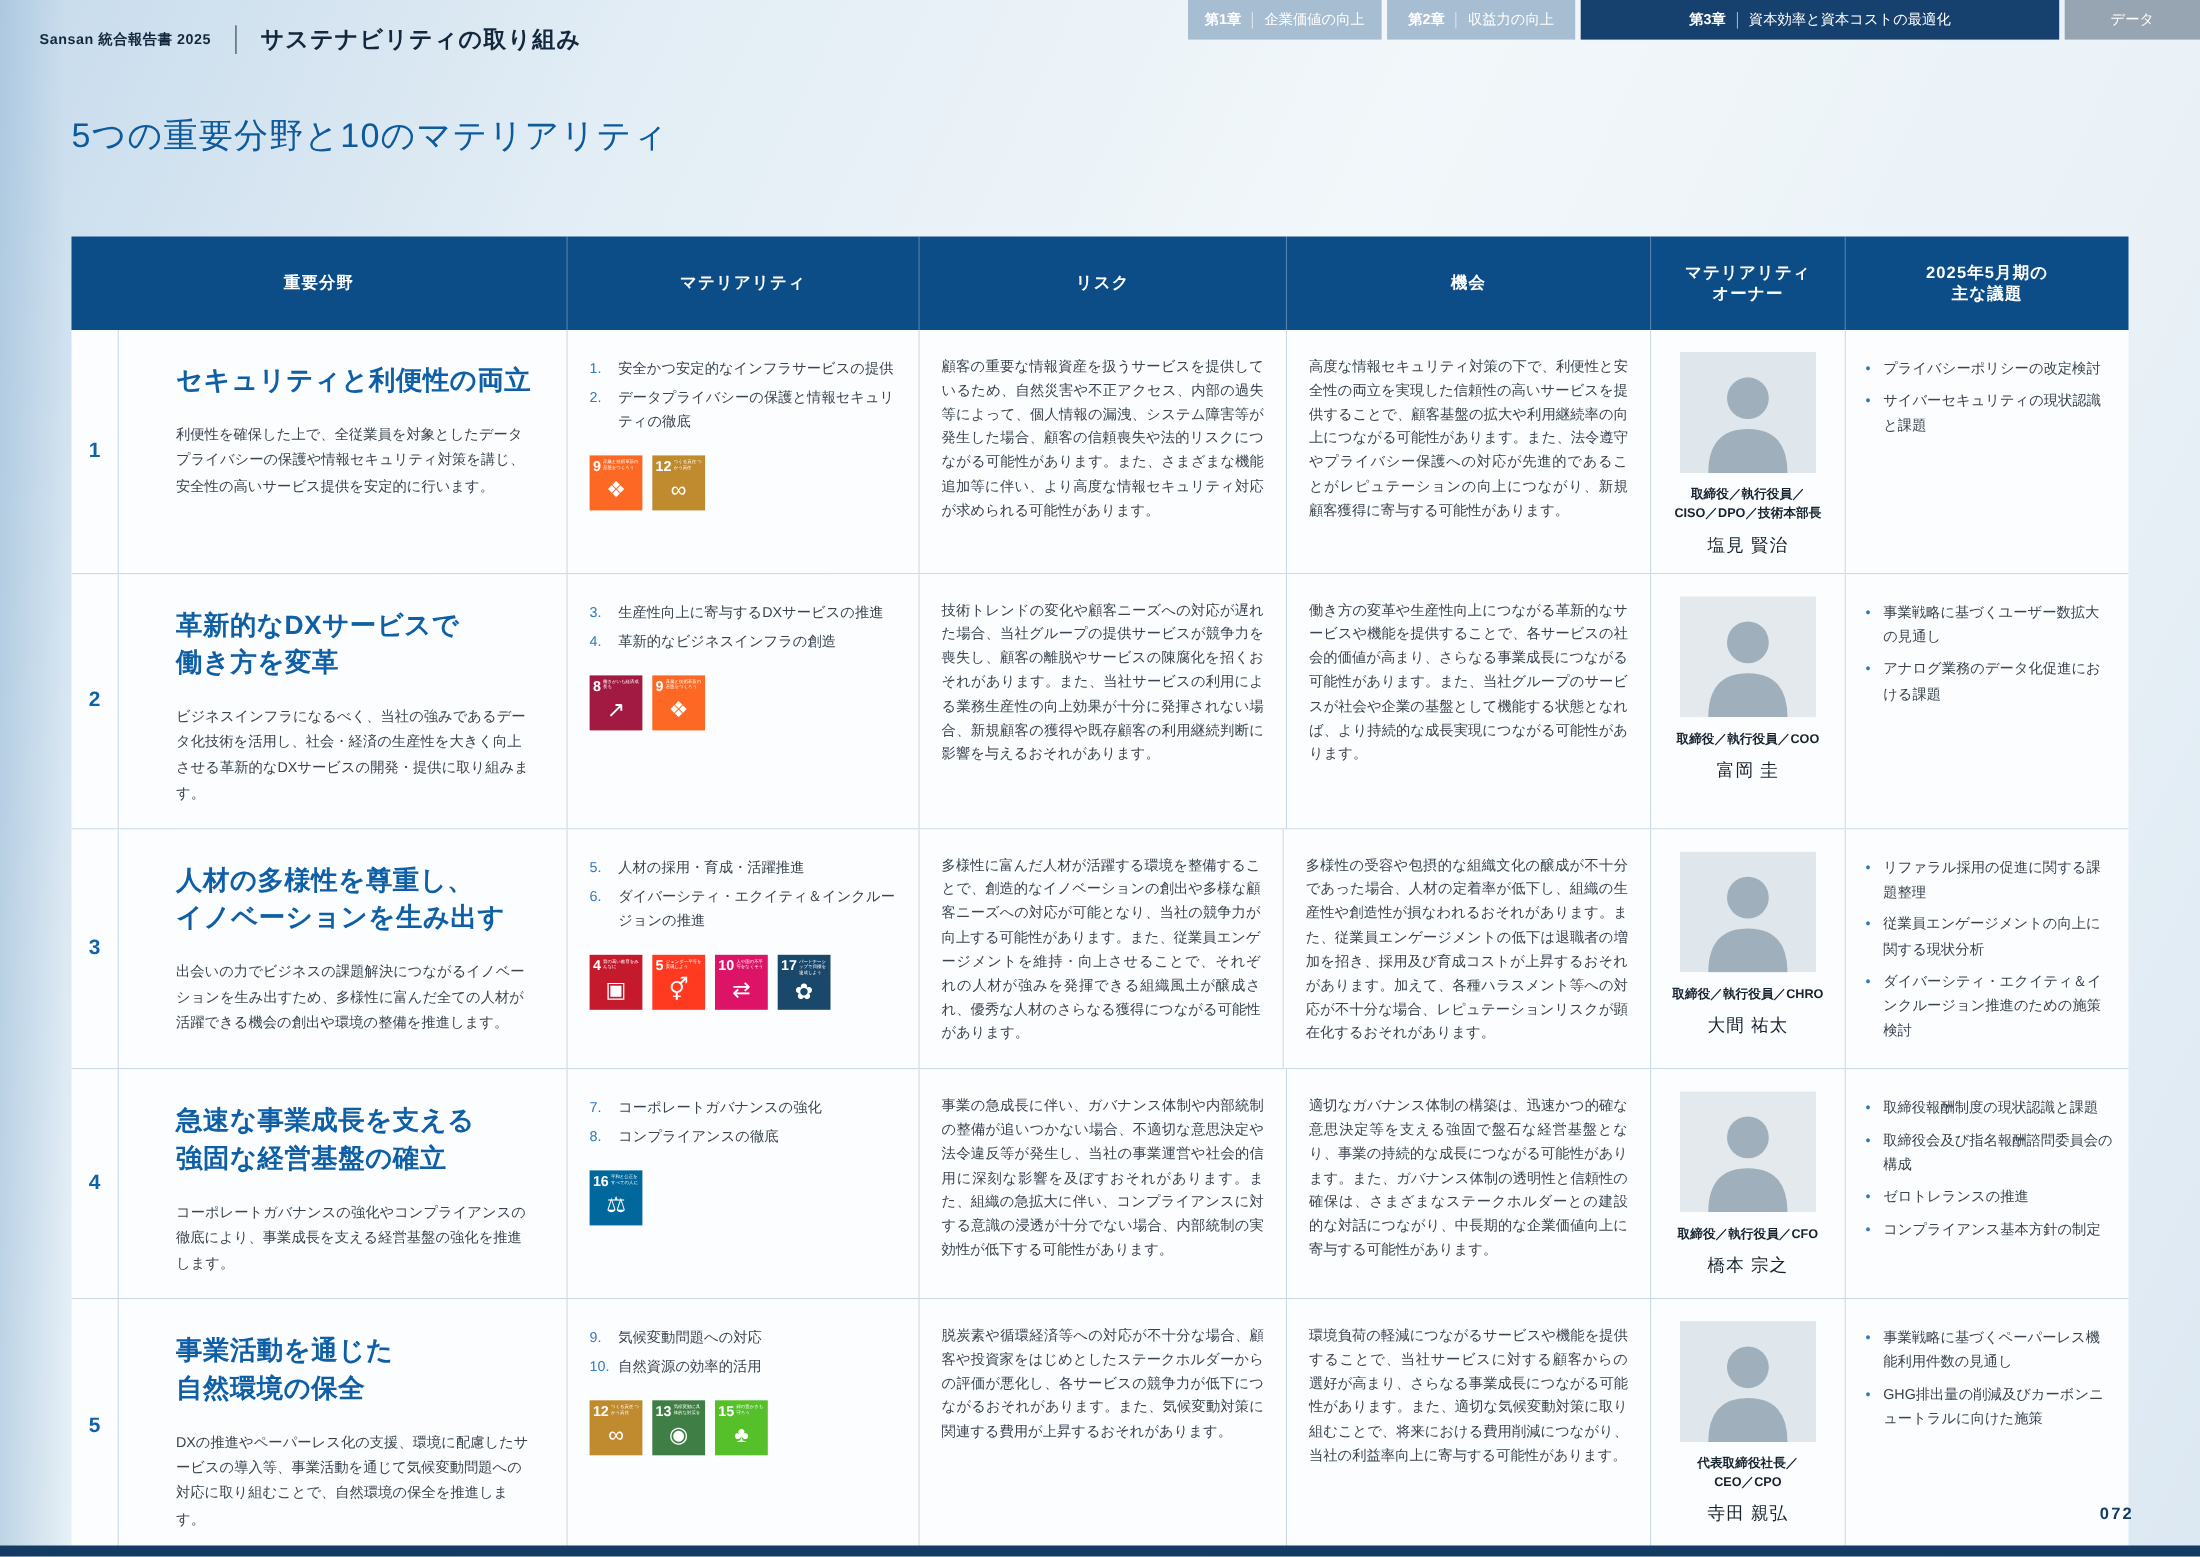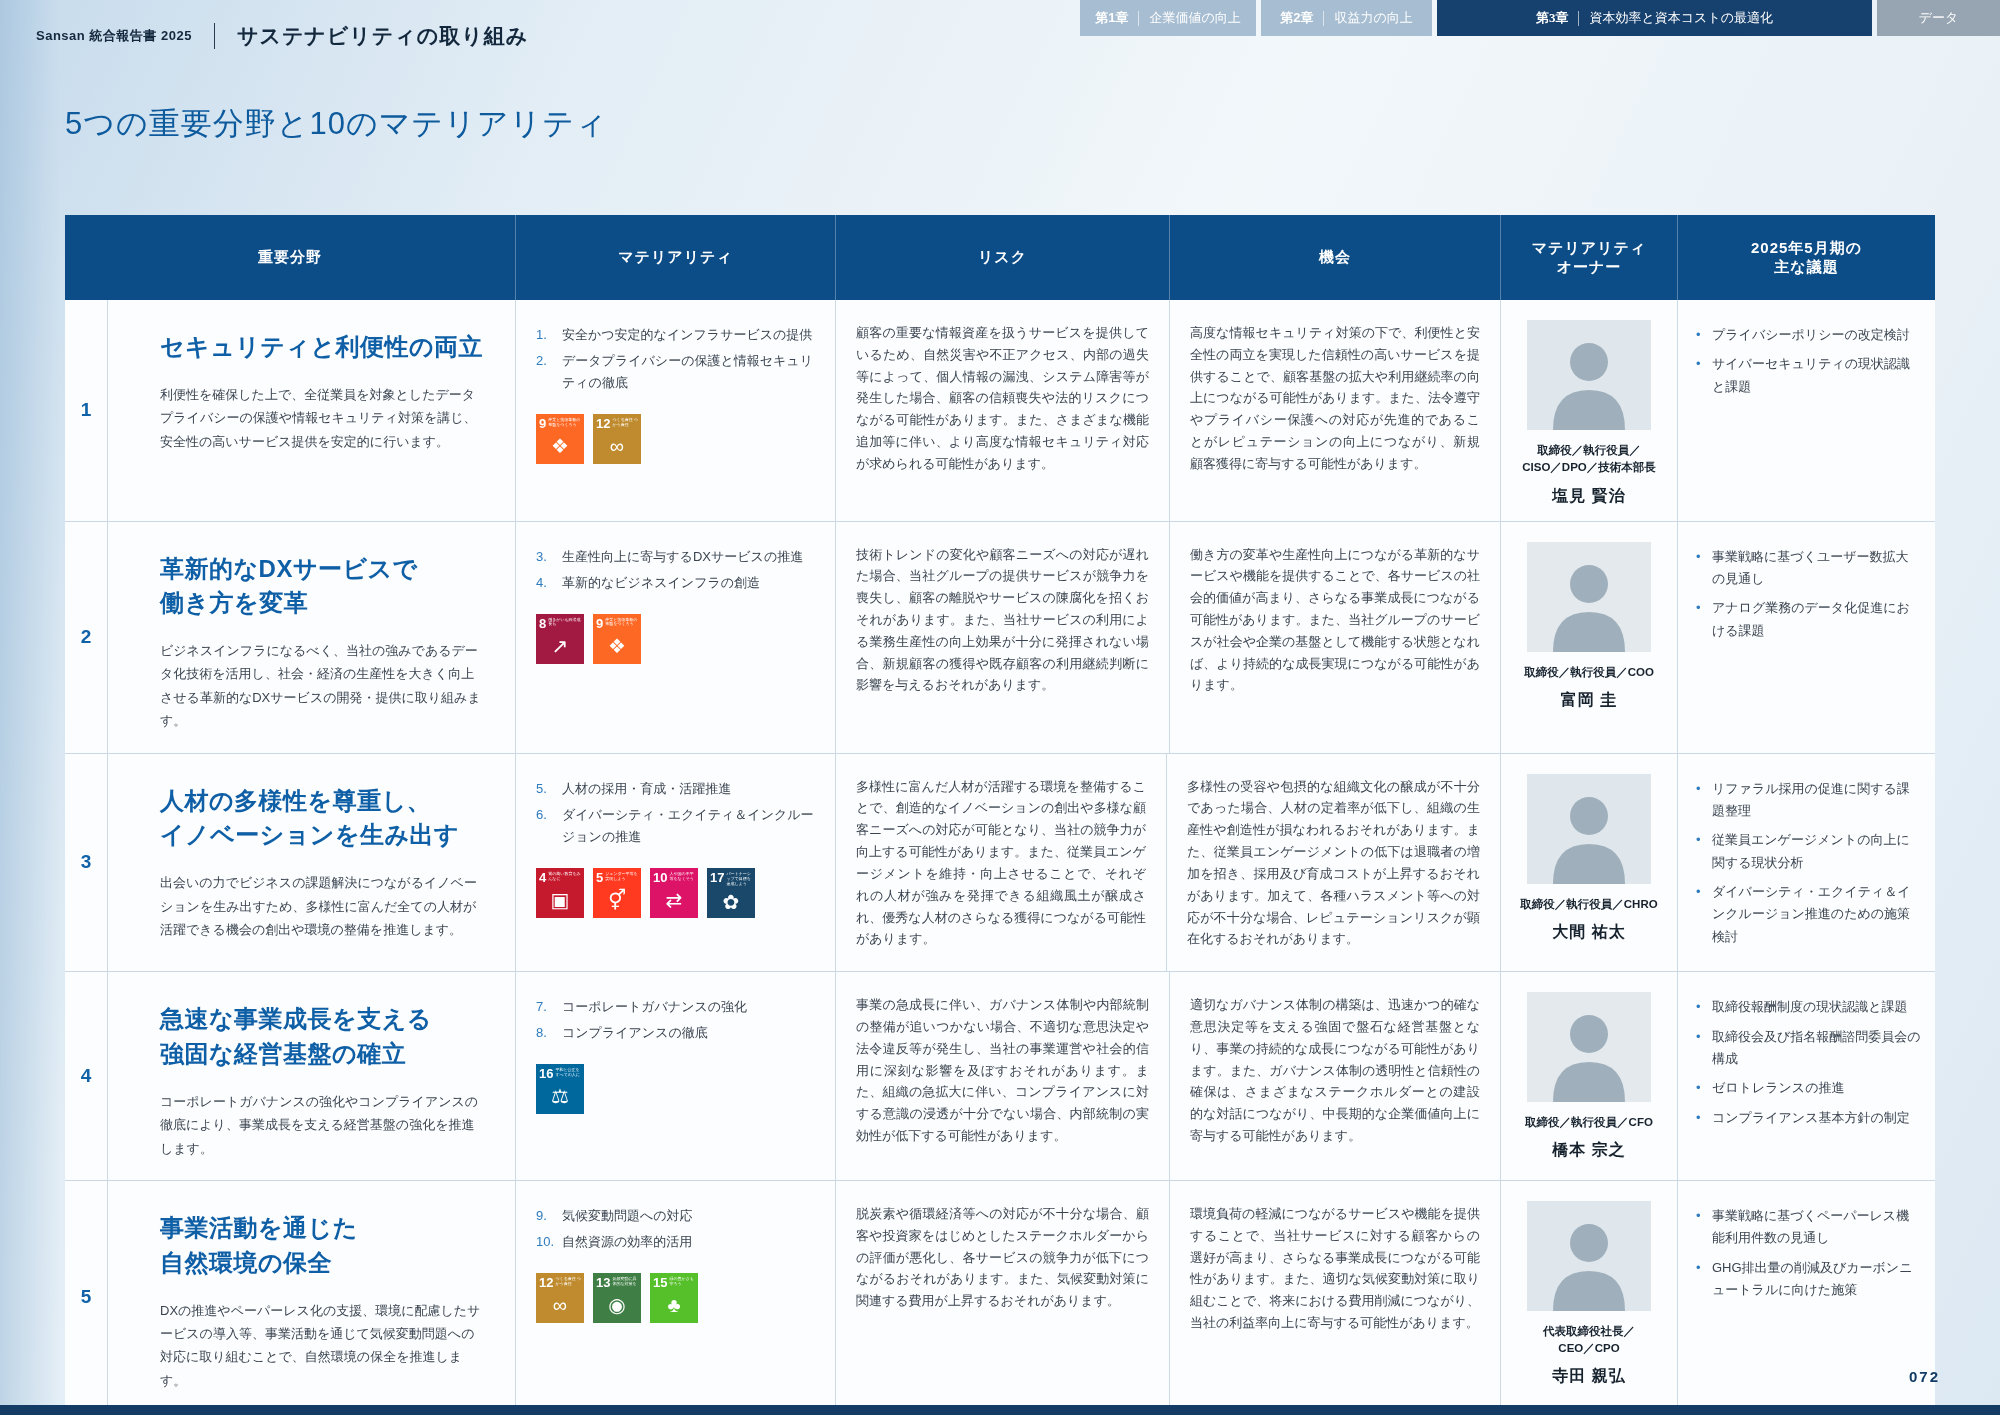--- a/index.html
+++ b/index.html
@@ -19,21 +19,21 @@
 
   
   .brand-group{ position:absolute; left:36px; top:22px; display:flex; align-items:center; color:#13283d;text-align:right; }
   .brand{ font-size:13px; font-weight:bold; letter-spacing:.5px; }
   .brand-divider{ width:1px; height:26px; background:#2a3b4d; margin:0 22px; }
   .section-title{ font-size:21px; font-weight:bold; letter-spacing:1px; }
 
   .tabs{ position:absolute; right:0; top:0; display:flex; gap:5px; }
   .tab{ height:36px; display:flex; align-items:center; justify-content:center; color:#fff; font-size:13px; cursor:pointer; }
   .tab-ch1, .tab-ch2{ background:#a7bdd1; }
-  .tab-ch3{ background:#16406e;font-family:Liberation Serif, serif; }
+  .tab-ch3{ background:#16406e; }
   .tab-data{ background:#97a5b2; }
   .tab-ch1{ width:176px; } .tab-ch2{ width:171px; } .tab-ch3{ width:435px; } .tab-data{ width:123px; }
   .tab .chapter{ font-weight:bold; }
   .tab .tdiv{ width:1px; height:15px; background:rgba(255,255,255,.6); margin:0 10px; }
 
   
   .page-title{ position:absolute; left:65px; top:103px; font-size:31px; font-weight:normal; color:#0d5a9d; letter-spacing:1px; }
 
   
   .mtable{ position:absolute; left:65px; top:215px; width:1870px; }
@@ -65,21 +65,21 @@
   .sdg-label{ font-size:4px; line-height:1.2; padding-top:1px; }
   .sdg-glyph{ font-size:20px; line-height:1; text-align:center; margin-top:6px; }
 
   .body-row .c-risk, .body-row .c-opp{ padding:22px 20px 16px 20px; }
   .cell-para{ font-size:13px; line-height:1.68; color:#3a4450; text-align:justify; }
 
   .body-row .c-own{ padding:20px 0 14px; display:flex; flex-direction:column; align-items:center; }
   .photo{ width:124px; height:110px; overflow:hidden; flex:none; }
   .photo svg{ display:block; width:100%; height:100%; }
   .own-title{ margin-top:12px; font-size:11.5px; font-weight:bold; color:#16222e; text-align:center; line-height:1.5; white-space:pre-line; }
-  .own-name{ margin-top:9px; font-size:16px; font-weight:bold; color:#16222e; letter-spacing:1px; }
+  .own-name{ margin-top:9px; font-size:16px; font-weight:normal; color:#16222e; letter-spacing:1px; }
 
   .body-row .c-agd{ padding:24px 14px 16px 18px; }
   .agd-item{ display:flex; font-size:13px; line-height:1.72; margin-bottom:7px; }
   .blt{ color:#2f7bbf; width:16px; flex:none; font-size:13px; }
 
   
   .page-num{ position:absolute; right:60px; top:1368px; font-size:15px; font-weight:bold; letter-spacing:2px; color:#123c66; }
   .bottom-bar{ position:absolute; left:0; right:0; bottom:0; height:10px; background:#133b63; }
 </style>
 </head>

